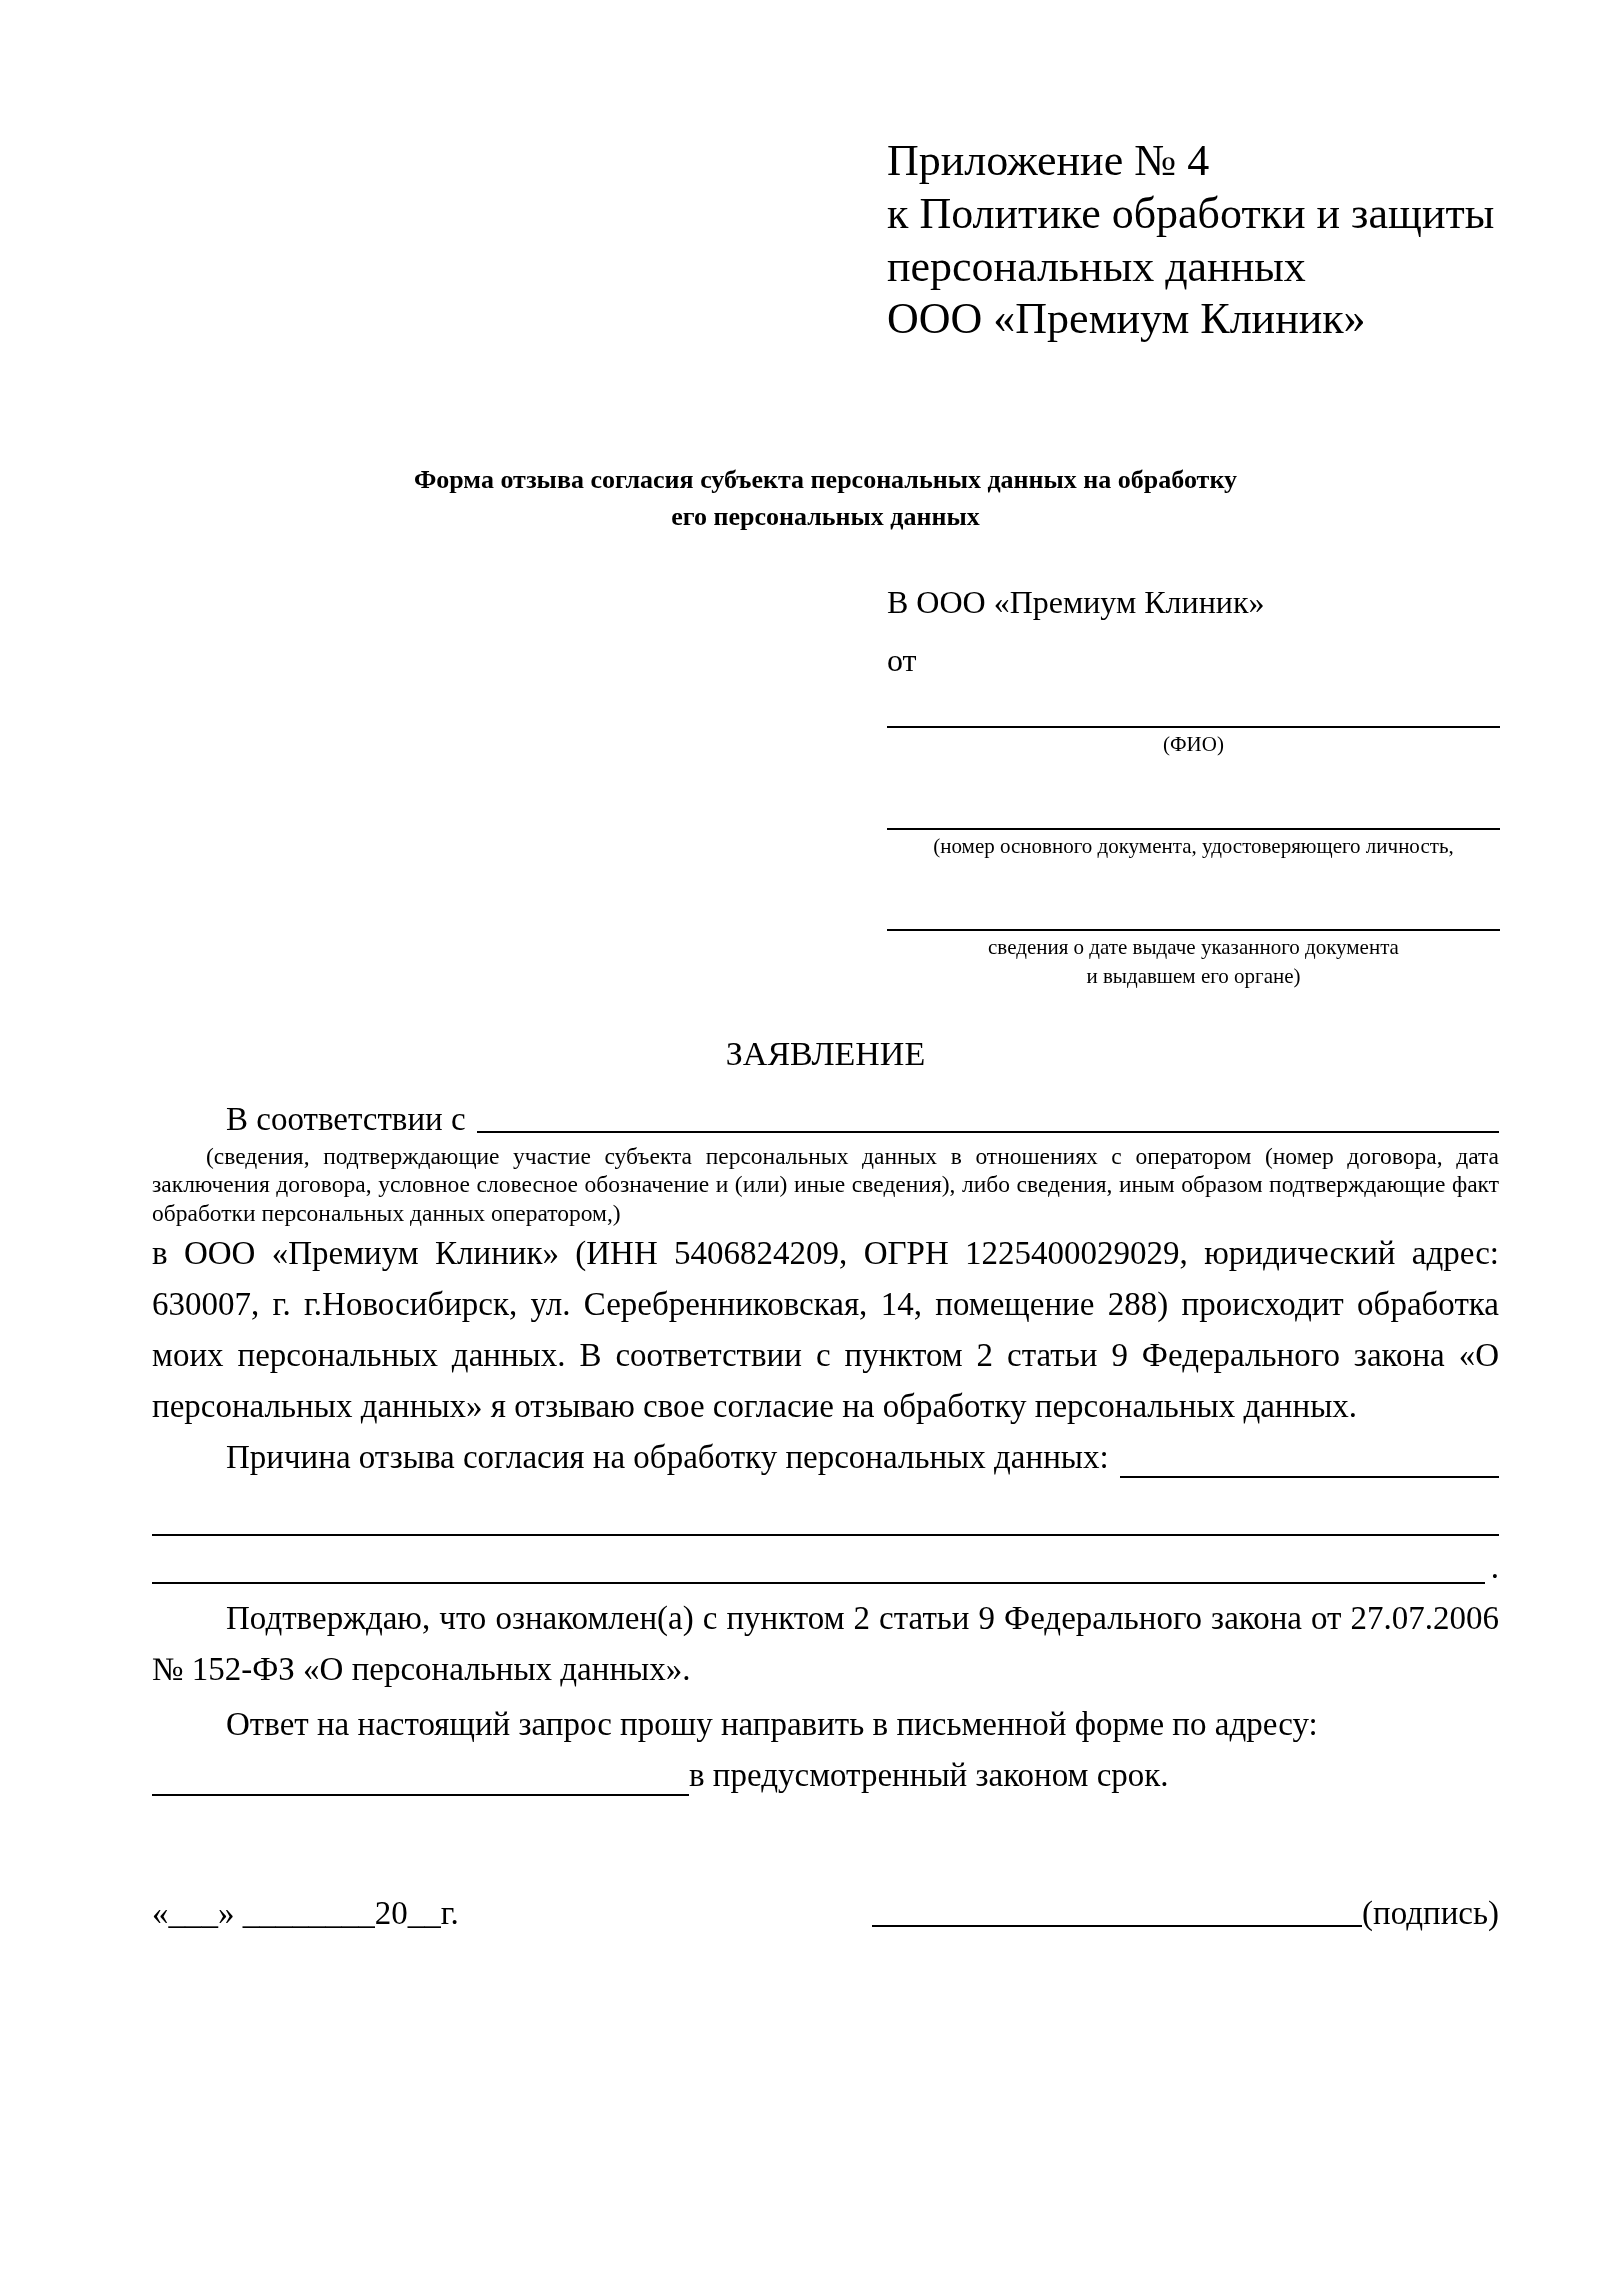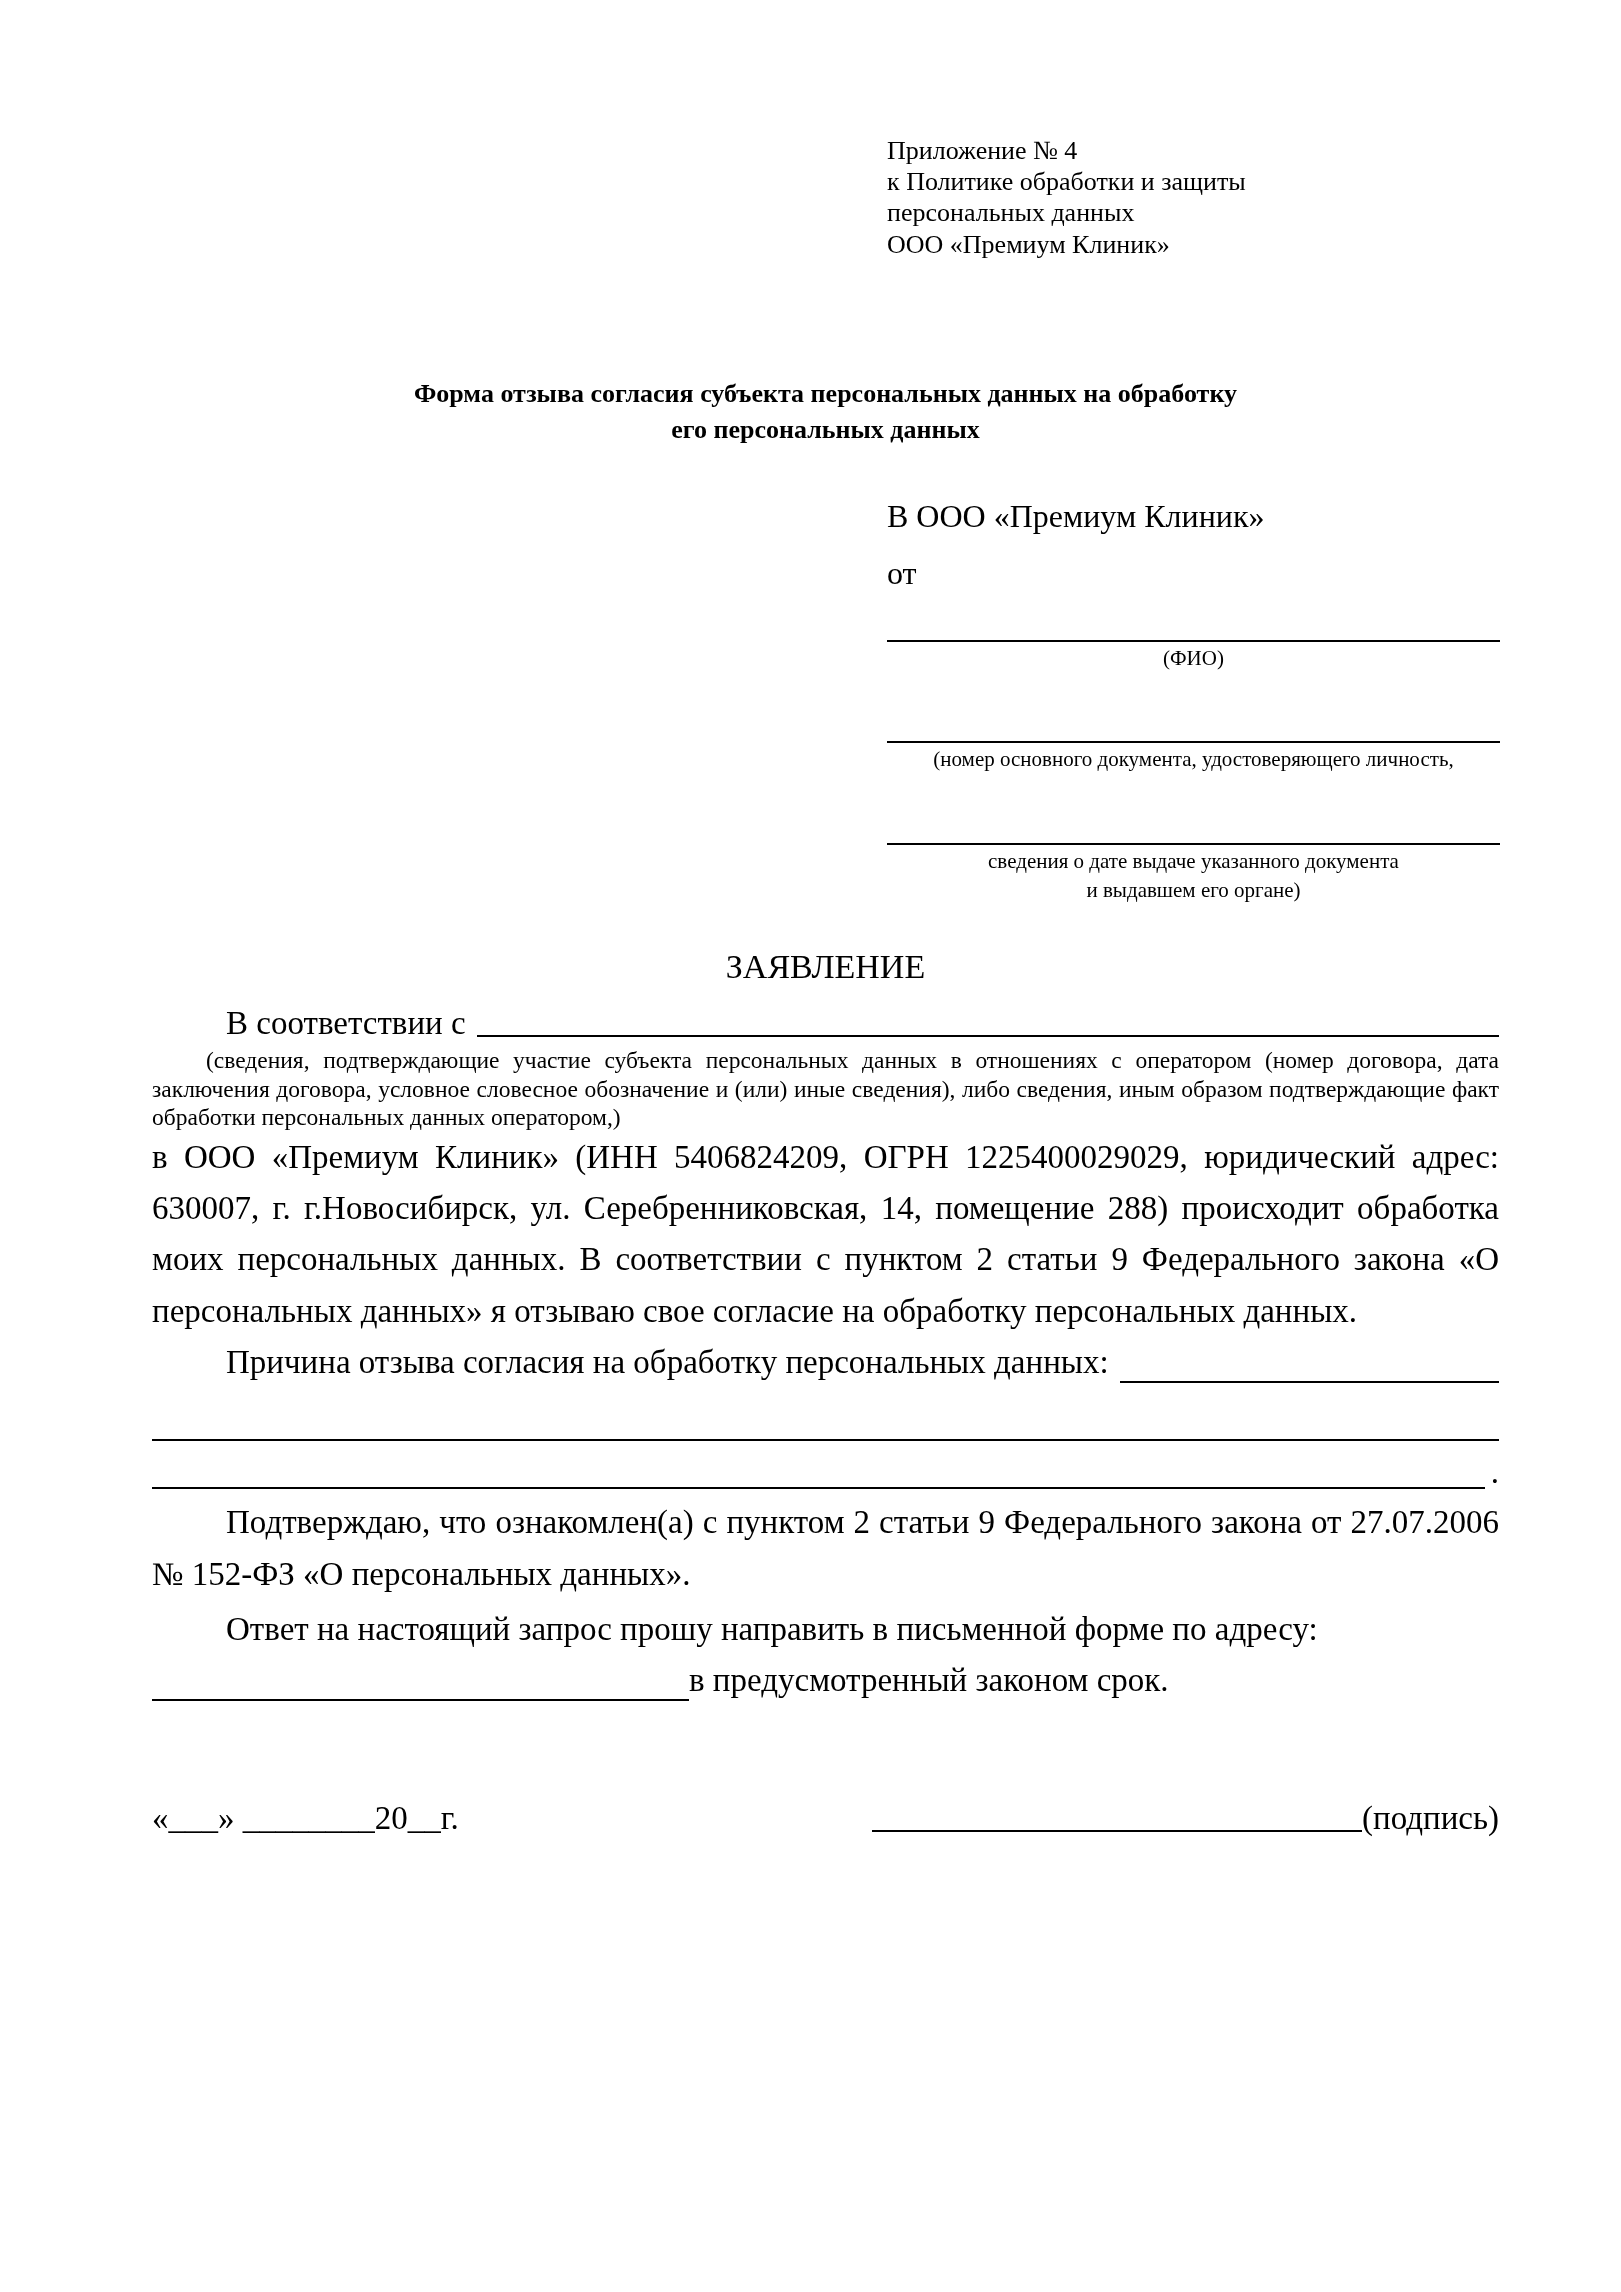--- a/index.html
+++ b/index.html
@@ -16,21 +16,21 @@
     font-family: "Liberation Serif", "DejaVu Serif", serif;
     font-size: 33px;
     box-sizing: border-box;
     padding: 135px 122px 0 152px;
     overflow: hidden;
   }
 
   
   .header-note {
     margin-left: 735px;
-    font-size: 26px;
+    font-size: 44px;
     line-height: 1.2;
   }
 
   
   .doc-title {
     margin-top: 116px;
     text-align: center;
     font-weight: bold;
     font-size: 26px;
     line-height: 1.4;
@@ -57,21 +57,21 @@
     padding-top: 2.9px;
   }
 
   
   .statement-heading {
     margin-top: 45px;
     text-align: center;
     font-size: 34px;
   }
   .intro-row {
-    margin-top: 19px;
+    margin-top: 28px;
     display: flex;
   }
   .intro-row .indent { padding-left: 74px; white-space: nowrap; }
   .fill-line {
     flex: 1;
     align-self: flex-end;
     border-bottom: 2.9px solid #000;
     margin-bottom: 4.9px;
     margin-left: 11.8px;
     min-width: 39px;

